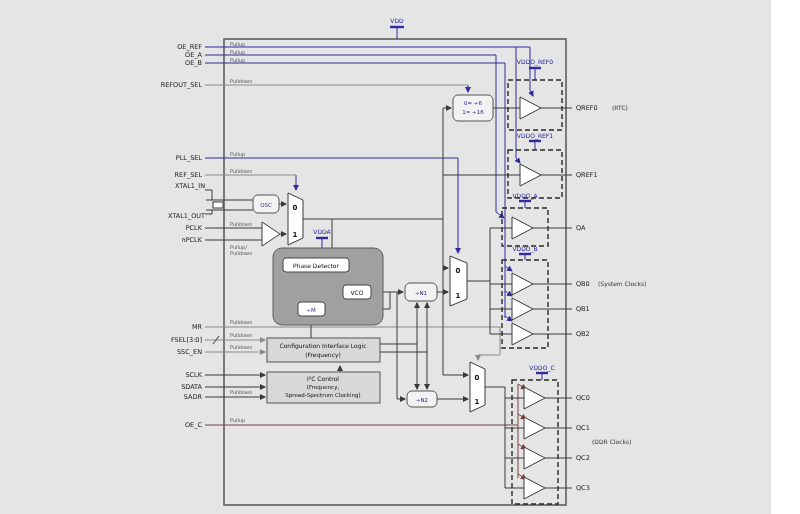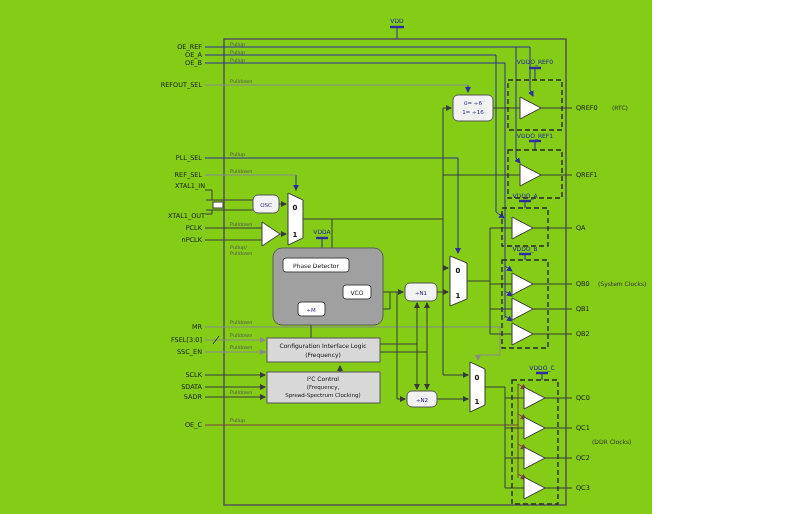--- a/index.html
+++ b/index.html
@@ -1,16 +1,16 @@
 <!DOCTYPE html>
 <html><head>
 <meta charset="utf-8">
 <style>
   html,body{margin:0;padding:0;background:#ffffff;}
-  #stage{position:relative;width:652px;height:514px;background:#84cc16;overflow:hidden;
+  #stage{position:relative;width:771px;height:514px;background:#e5e5e5;overflow:hidden;
          font-family:"DejaVu Sans",sans-serif;}
   svg text{font-family:"DejaVu Sans","Liberation Sans",sans-serif;}
   .pin{font-size:6.5px;fill:#1a1a1a;}
   .pull{font-size:5px;fill:#555555;}
   .pwr{font-size:6px;fill:#24249a;}
   .blk2{font-size:6px;fill:#111111;}
   .blk3{font-size:5.5px;fill:#111111;}
   .divtxt{font-size:5.5px;fill:#26268c;}
   .muxn{font-size:7px;font-weight:bold;fill:#111111;}
   .out{font-size:6.5px;fill:#1a1a1a;}

